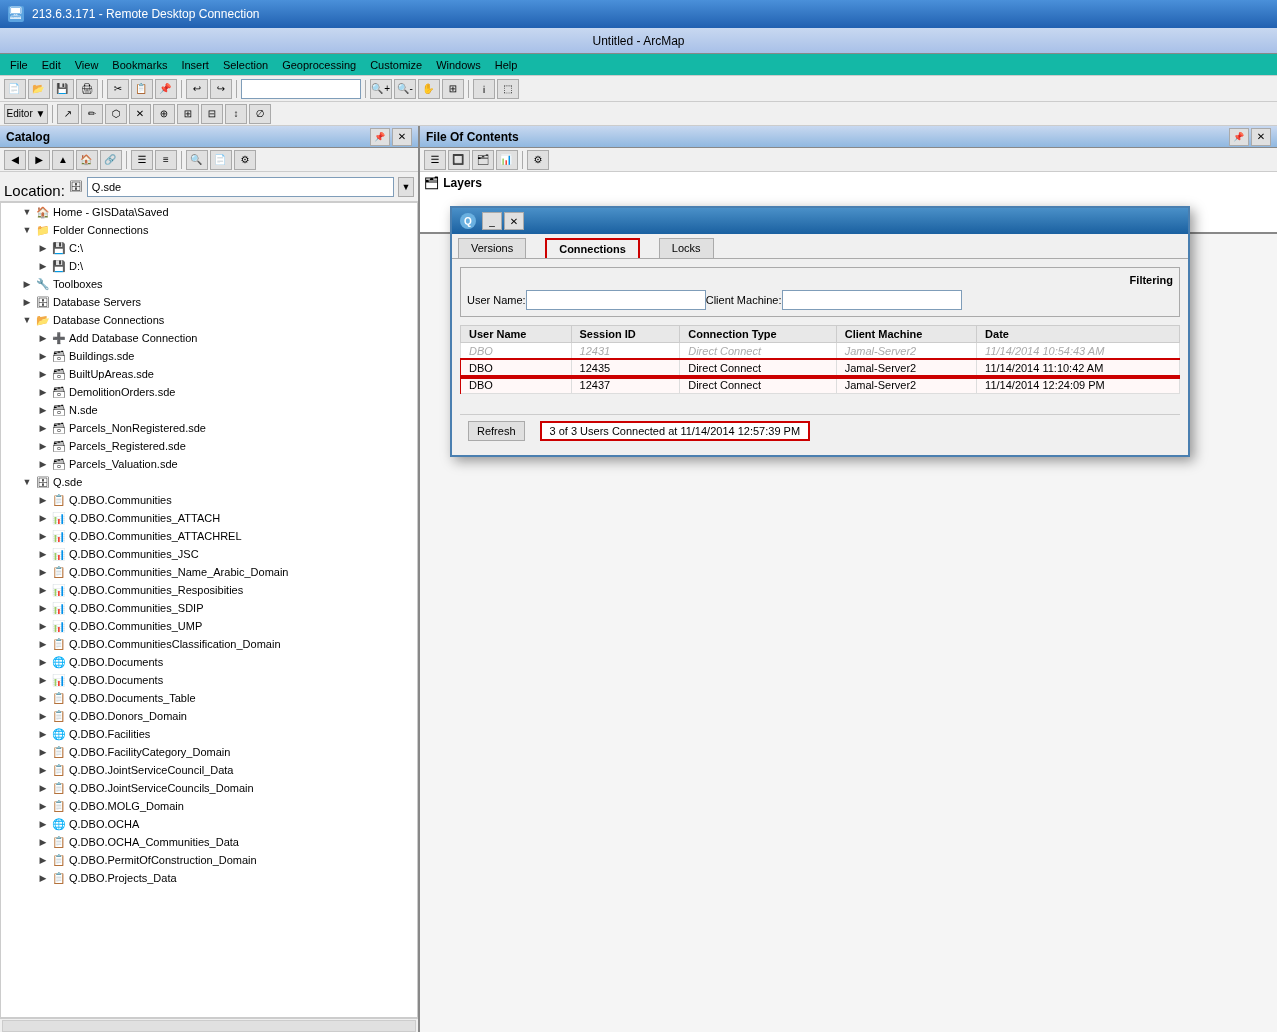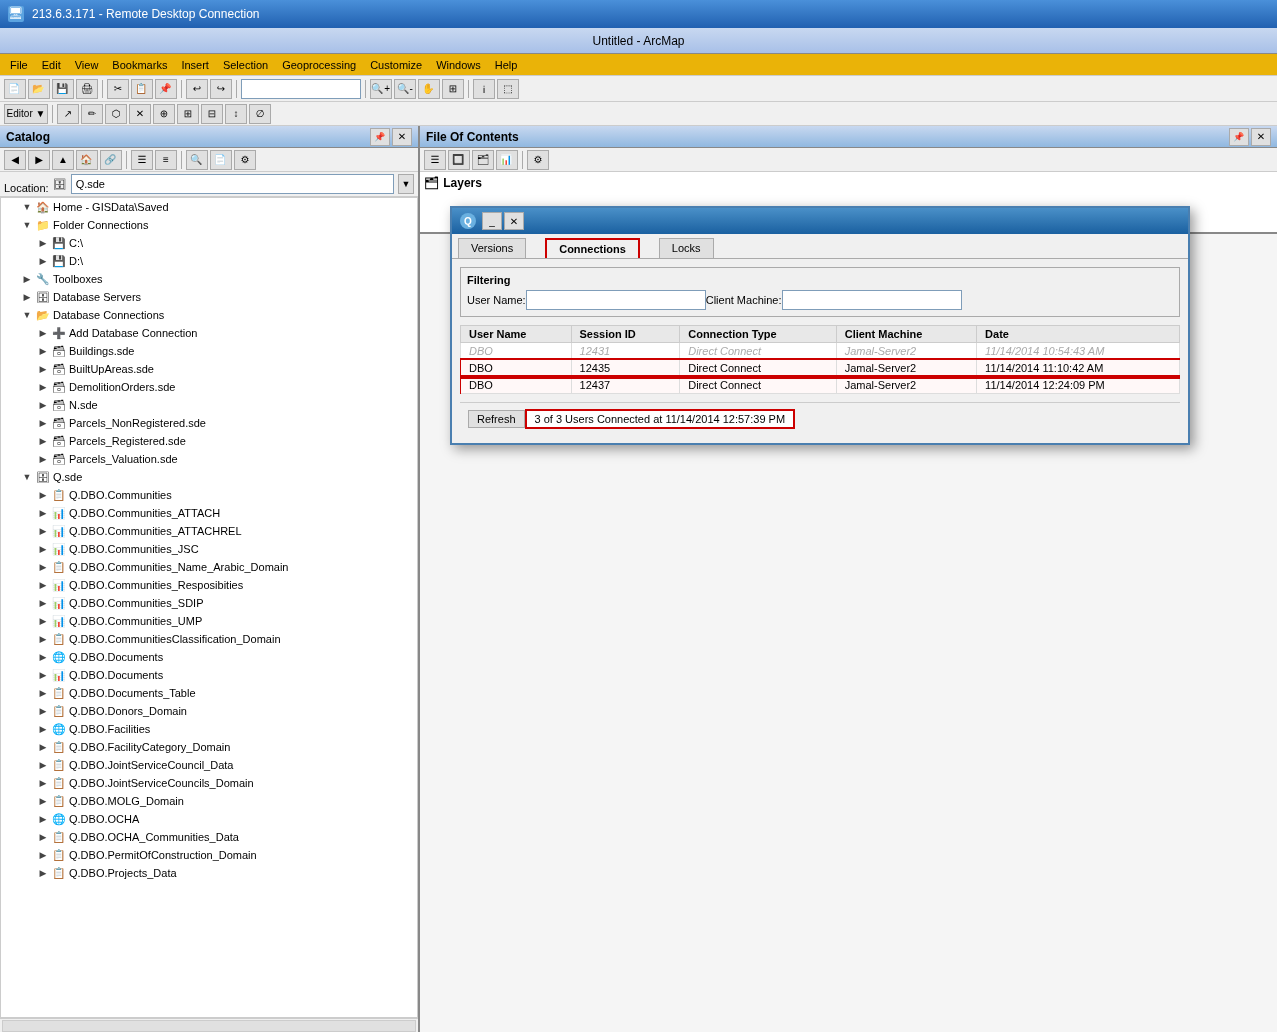--- a/index.html
+++ b/index.html
@@ -35,21 +35,21 @@
       display: flex;
       align-items: center;
       justify-content: center;
       font-size: 12px;
       color: #000;
       border-bottom: 1px solid #888;
     }
 
     
     .menu-bar {
-      background: #eab308;
+      background: #14b8a6;
       height: 22px;
       display: flex;
       align-items: center;
       padding: 0 4px;
       border-bottom: 1px solid #ccc;
       gap: 2px;
     }
     .menu-item {
       padding: 2px 6px;
       cursor: pointer;
@@ -283,20 +283,21 @@
     
     .filtering-section {
       border: 1px solid #aaa;
       padding: 6px;
       margin-bottom: 8px;
     }
     .filtering-legend {
       font-size: 11px;
       font-weight: bold;
       margin-bottom: 4px;
+      text-align: right;
     }
     .filtering-row {
       display: flex;
       align-items: center;
       gap: 0;
     }
     .filter-label { font-size: 11px; }
     .filter-input {
       border: 1px solid #7f9db9;
       background: white;
@@ -330,23 +331,22 @@
     .connections-table tr.highlighted {
       outline: 2px solid #cc0000;
     }
     .connections-table tr.highlighted td {
       background: #fff8f8;
     }
 
     
     .status-bar {
       display: flex;
-      align-items: center;
       padding: 6px 8px;
-      gap: 0;
+      gap: 15px;
       border-top: 1px solid #ccc;
     }
     .refresh-btn {
       padding: 2px 8px;
       background: #e0e0e0;
       border: 1px solid #aaa;
       font-size: 11px;
       cursor: pointer;
     }
     .status-text {
@@ -465,21 +465,21 @@
         <div class="toolbar-sep"></div>
         <button class="toolbar-btn">☰</button>
         <button class="toolbar-btn">≡</button>
         <div class="toolbar-sep"></div>
         <button class="toolbar-btn">🔍</button>
         <button class="toolbar-btn">📄</button>
         <button class="toolbar-btn">⚙</button>
       </div>
 
       <div class="location-bar">
-        <span style="font-size:11px;margin-top:8px;">Location:</span>
+        <span style="font-size:15px;margin-top:8px;">Location:</span>
         <span style="font-size:11px;">🗄</span>
         <input class="location-input" type="text" value="Q.sde" style="">
         <button class="location-dropdown-btn">▼</button>
       </div>
 
       <div class="catalog-tree">
         <div id="tree-container">
             <div class="tree-item indent-1">
               <span class="tree-expander">▼</span>
               <span class="tree-icon">🏠</span>
@@ -724,21 +724,21 @@
           <div class="filtering-section">
             <div class="filtering-legend">Filtering</div>
             <div class="filtering-row">
               <span class="filter-label">User Name:</span>
               <input class="filter-input" type="text" style="">
               <span class="filter-label">Client Machine:</span>
               <input class="filter-input" type="text" style="">
             </div>
           </div>
 
-          <div style="overflow-x:auto; margin-bottom:8px;">
+          <div style="overflow-x:auto; margin-bottom:20px;">
             <table class="connections-table">
               <thead>
                 <tr>
                   <th>User Name</th>
                   <th>Session ID</th>
                   <th>Connection Type</th>
                   <th>Client Machine</th>
                   <th>Date</th>
                 </tr>
               </thead>

